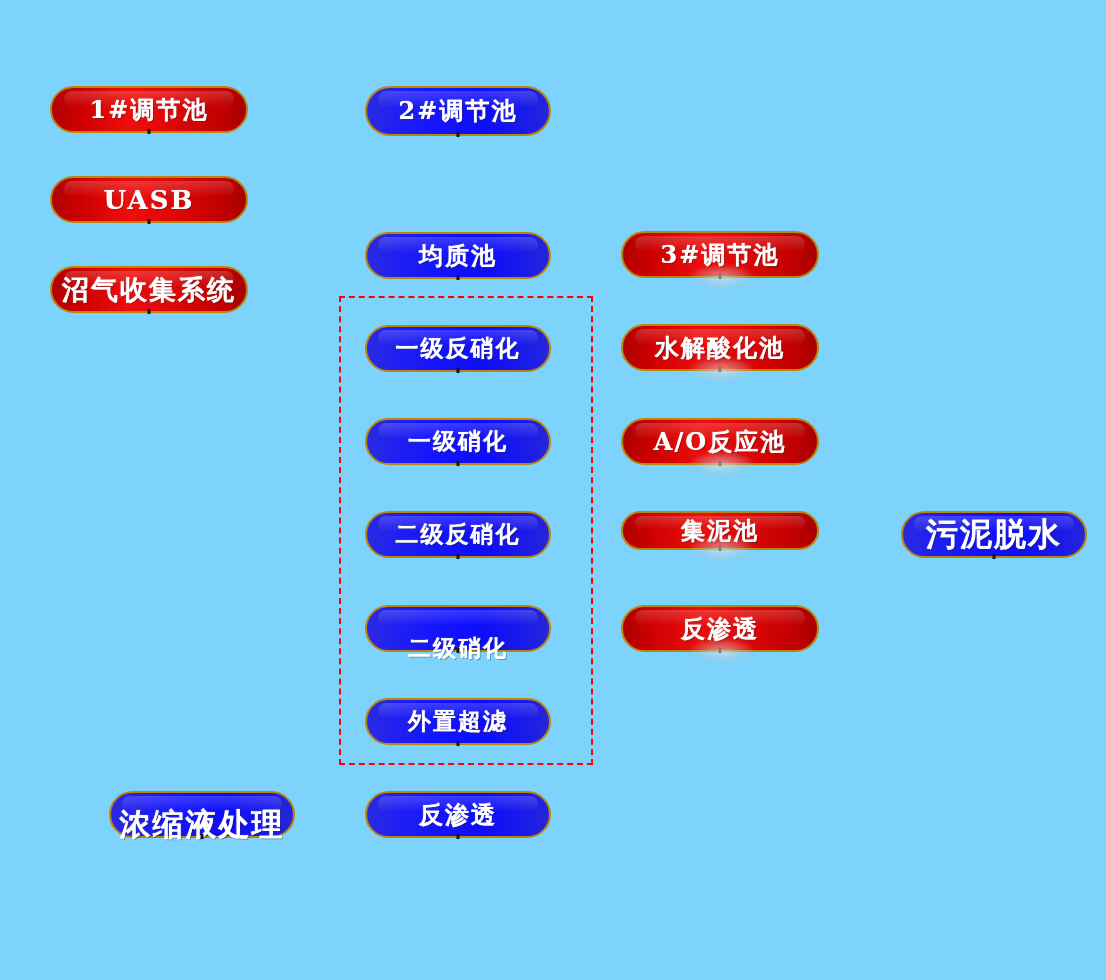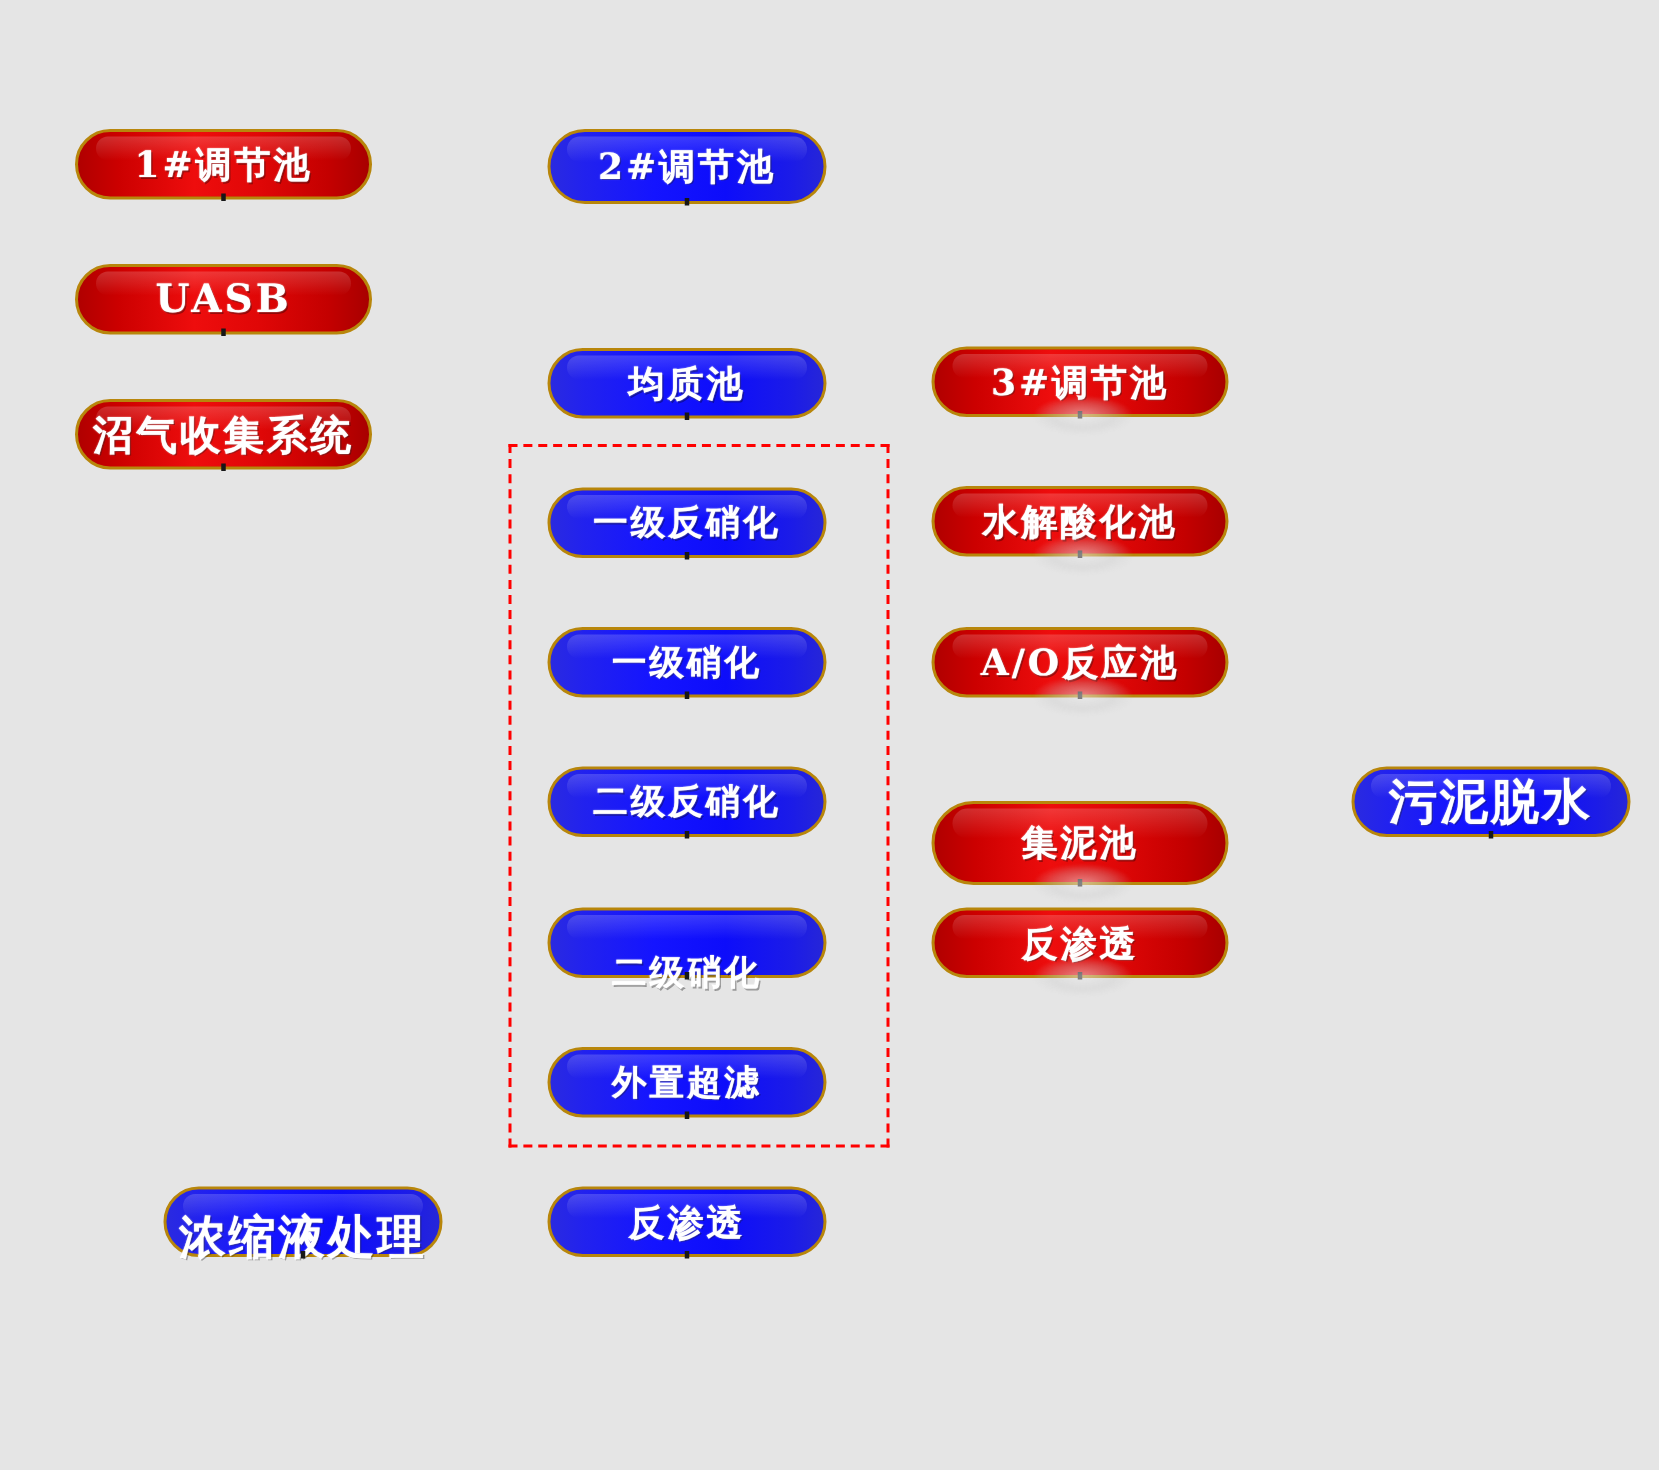--- a/index.html
+++ b/index.html
@@ -5,21 +5,21 @@
 <style>
   html, body {
     margin: 0;
     padding: 0;
     background: #000000;
   }
   #canvas {
     position: relative;
     width: 1106px;
     height: 980px;
-    background: #e5e5e5;
+    background: #7dd3fc;
     overflow: hidden;
     font-family: "DejaVu Serif", "Liberation Serif", serif;
   }
 
   
   .group-box {
     position: absolute;
     border: 2px dashed #ff0000;
     box-sizing: border-box;
     background: transparent;
@@ -167,21 +167,21 @@
       <span class="nub"></span>
     </div>
     <div class="node red has-glow" style="left: 621px; top: 324px; width: 198px; height: 47px; border-color: rgb(184, 134, 11);">
       <span class="node-label" style="font-size: 24px; color: rgb(255, 255, 255);">水解酸化池</span>
       <span class="nub"></span>
     </div>
     <div class="node red has-glow" style="left: 621px; top: 418px; width: 198px; height: 47px; border-color: rgb(184, 134, 11);">
       <span class="node-label" style="font-size: 24px; color: rgb(255, 255, 255);">A/O反应池</span>
       <span class="nub"></span>
     </div>
-    <div class="node red has-glow" style="left: 621px; top: 534px; width: 198px; height: 56px; border-color: rgb(184, 134, 11);">
+    <div class="node red has-glow" style="left: 621px; top: 511px; width: 198px; height: 39px; border-color: rgb(184, 134, 11);">
       <span class="node-label" style="font-size: 24px; color: rgb(255, 255, 255);">集泥池</span>
       <span class="nub"></span>
     </div>
     <div class="node red has-glow" style="left: 621px; top: 605px; width: 198px; height: 47px; border-color: rgb(184, 134, 11);">
       <span class="node-label" style="font-size: 24px; color: rgb(255, 255, 255);">反渗透</span>
       <span class="nub"></span>
     </div>
     <div class="node blue" style="left: 901px; top: 511px; width: 186px; height: 47px; border-color: rgb(184, 134, 11);">
       <span class="node-label" style="font-size: 32px; color: rgb(255, 255, 255); text-align: right;">污泥脱水</span>
       <span class="nub"></span>

